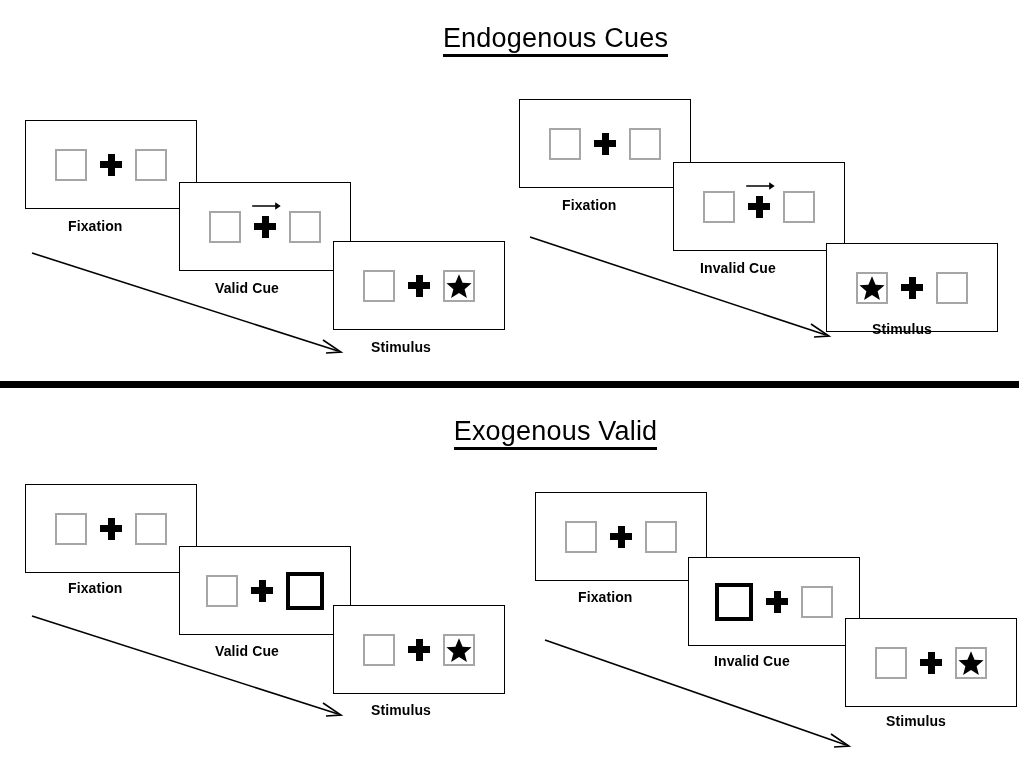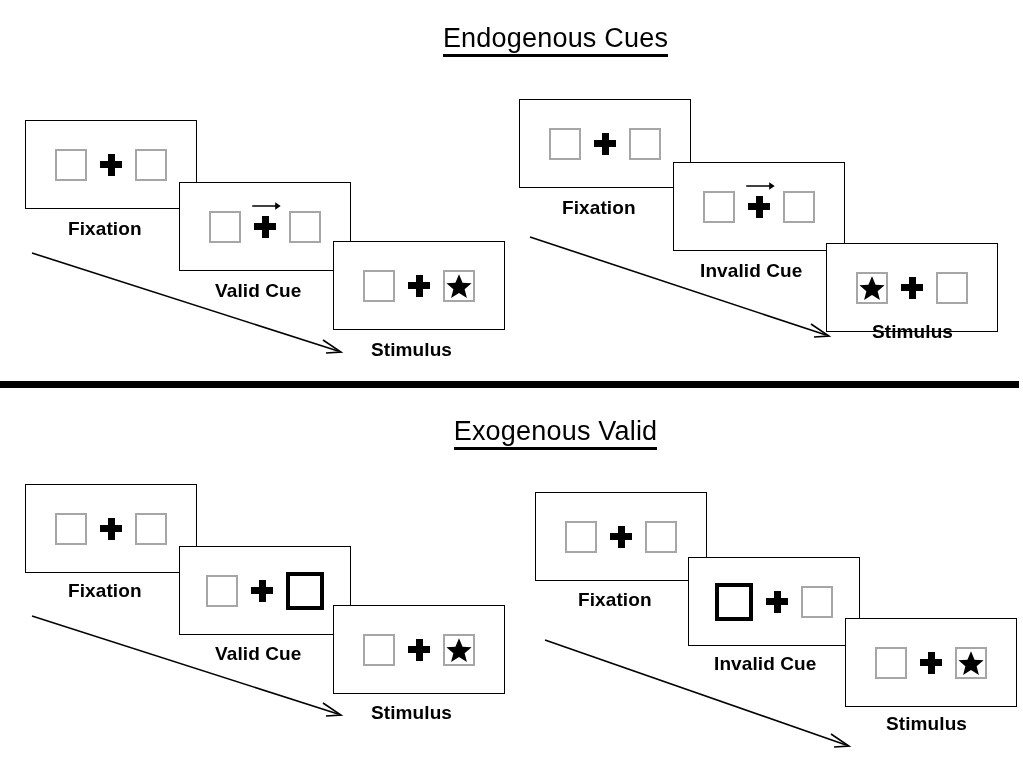--- a/index.html
+++ b/index.html
@@ -113,21 +113,21 @@
   
   .star {
     width: 26px;
     height: 26px;
     display: block;
   }
 
   
   .caption {
     position: absolute;
-    font-size: 19px;
+    font-size: 14px;
     font-weight: bold;
     white-space: nowrap;
     letter-spacing: .1px;
   }
 
   
   .flow-arrow {
     position: absolute;
     pointer-events: none;
   }

